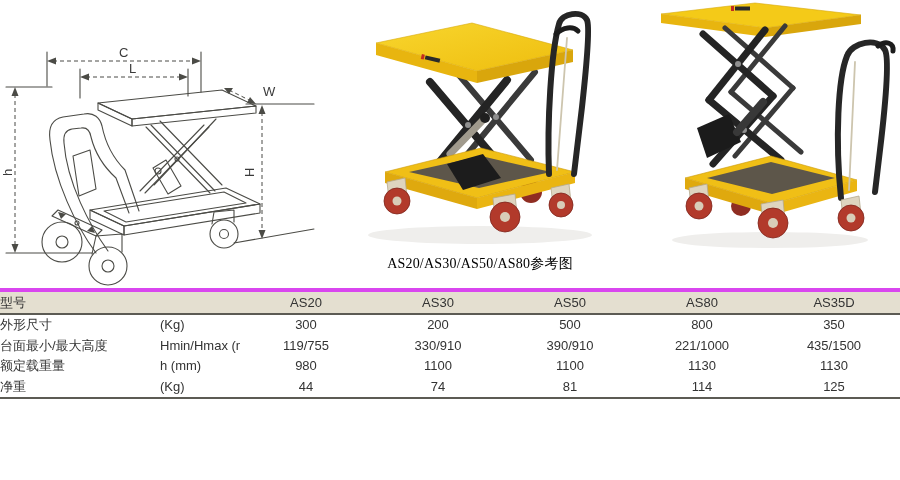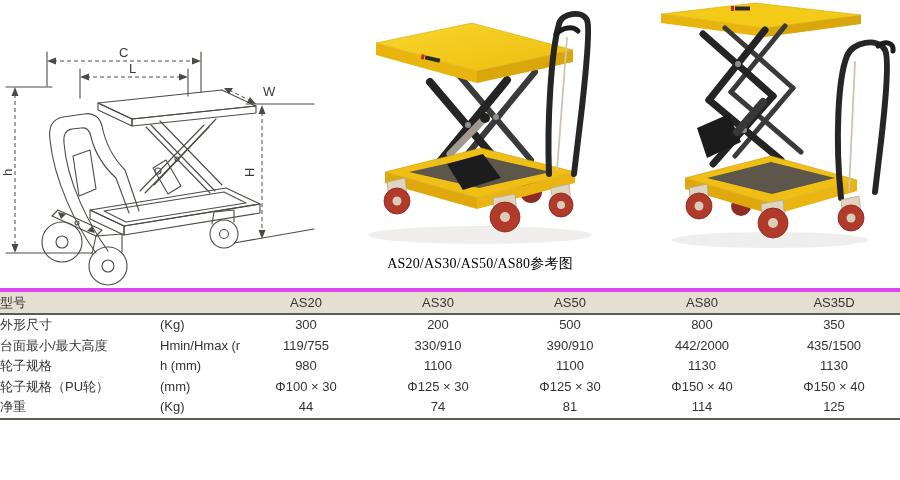--- a/index.html
+++ b/index.html
@@ -273,40 +273,31 @@
         <td class="val">500</td>
         <td class="val">800</td>
         <td class="val">350</td>
       </tr>
       <tr>
         <td class="lbl">台面最小/最大高度</td>
         <td class="unit">Hmin/Hmax (mm)</td>
         <td class="val">119/755</td>
         <td class="val">330/910</td>
         <td class="val">390/910</td>
-        <td class="val">442/2000</td>
+        <td class="val">221/1000</td>
         <td class="val">435/1500</td>
       </tr>
       <tr>
-        <td class="lbl">轮子规格</td>
+        <td class="lbl">额定载重量</td>
         <td class="unit">h (mm)</td>
         <td class="val">980</td>
         <td class="val">1100</td>
         <td class="val">1100</td>
         <td class="val">1130</td>
         <td class="val">1130</td>
-      </tr>
-      <tr>
-        <td class="lbl">轮子规格（PU轮）</td>
-        <td class="unit">(mm)</td>
-        <td class="val">Φ100 × 30</td>
-        <td class="val">Φ125 × 30</td>
-        <td class="val">Φ125 × 30</td>
-        <td class="val">Φ150 × 40</td>
-        <td class="val">Φ150 × 40</td>
       </tr>
       <tr>
         <td class="lbl">净重</td>
         <td class="unit">(Kg)</td>
         <td class="val">44</td>
         <td class="val">74</td>
         <td class="val">81</td>
         <td class="val">114</td>
         <td class="val">125</td>
       </tr>

